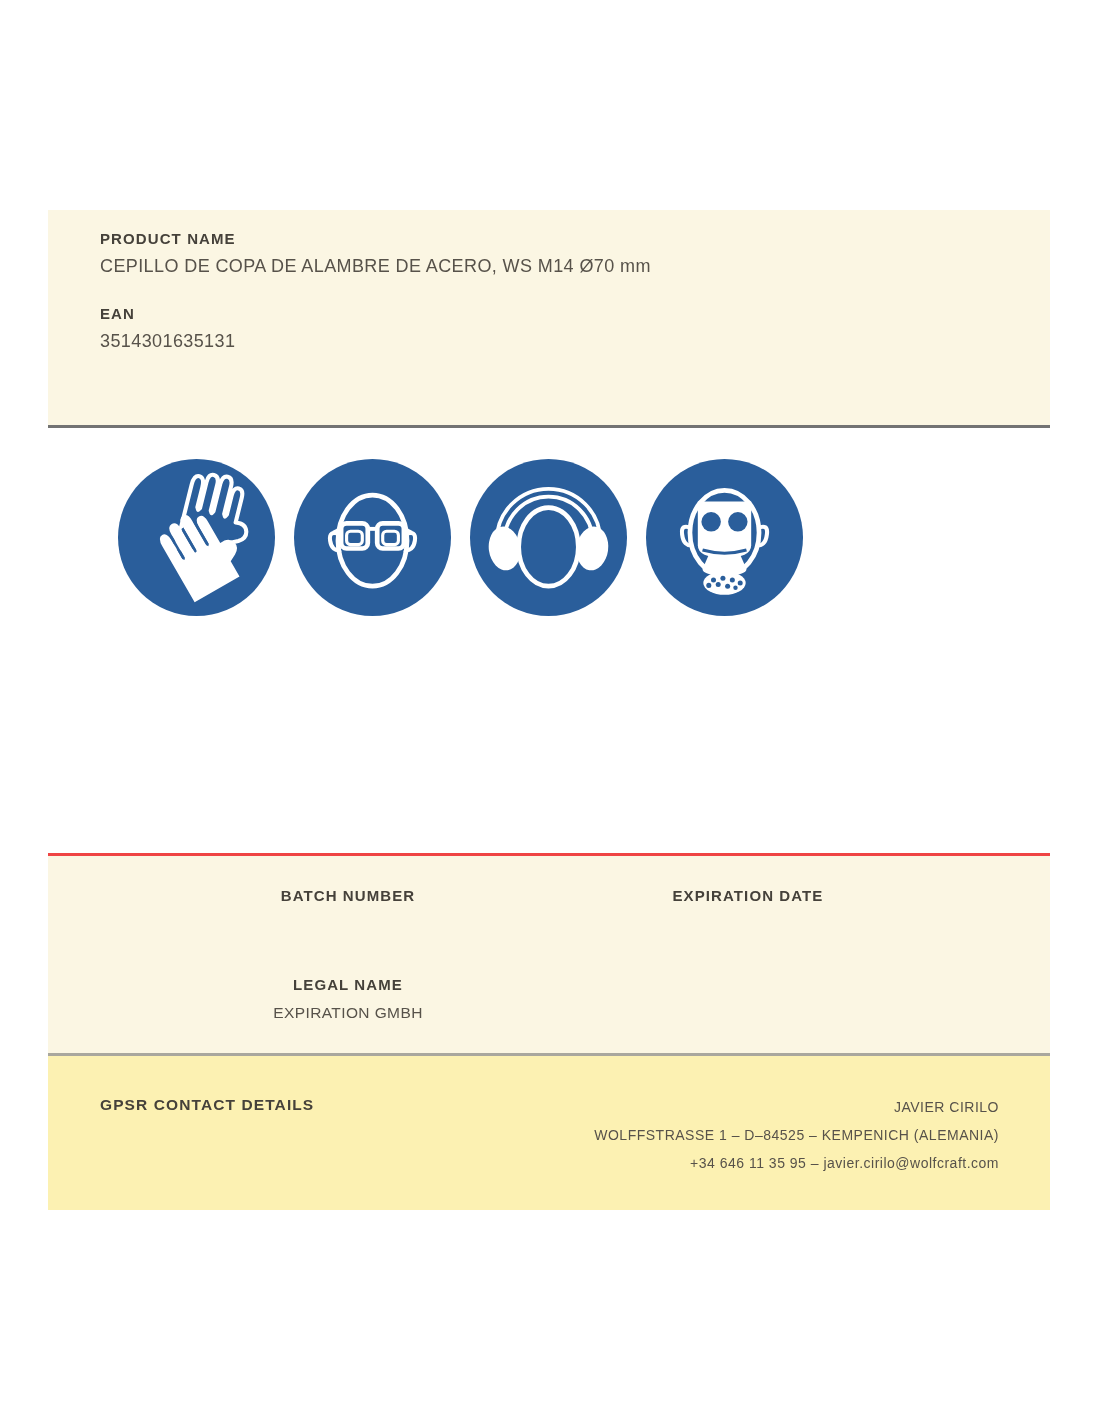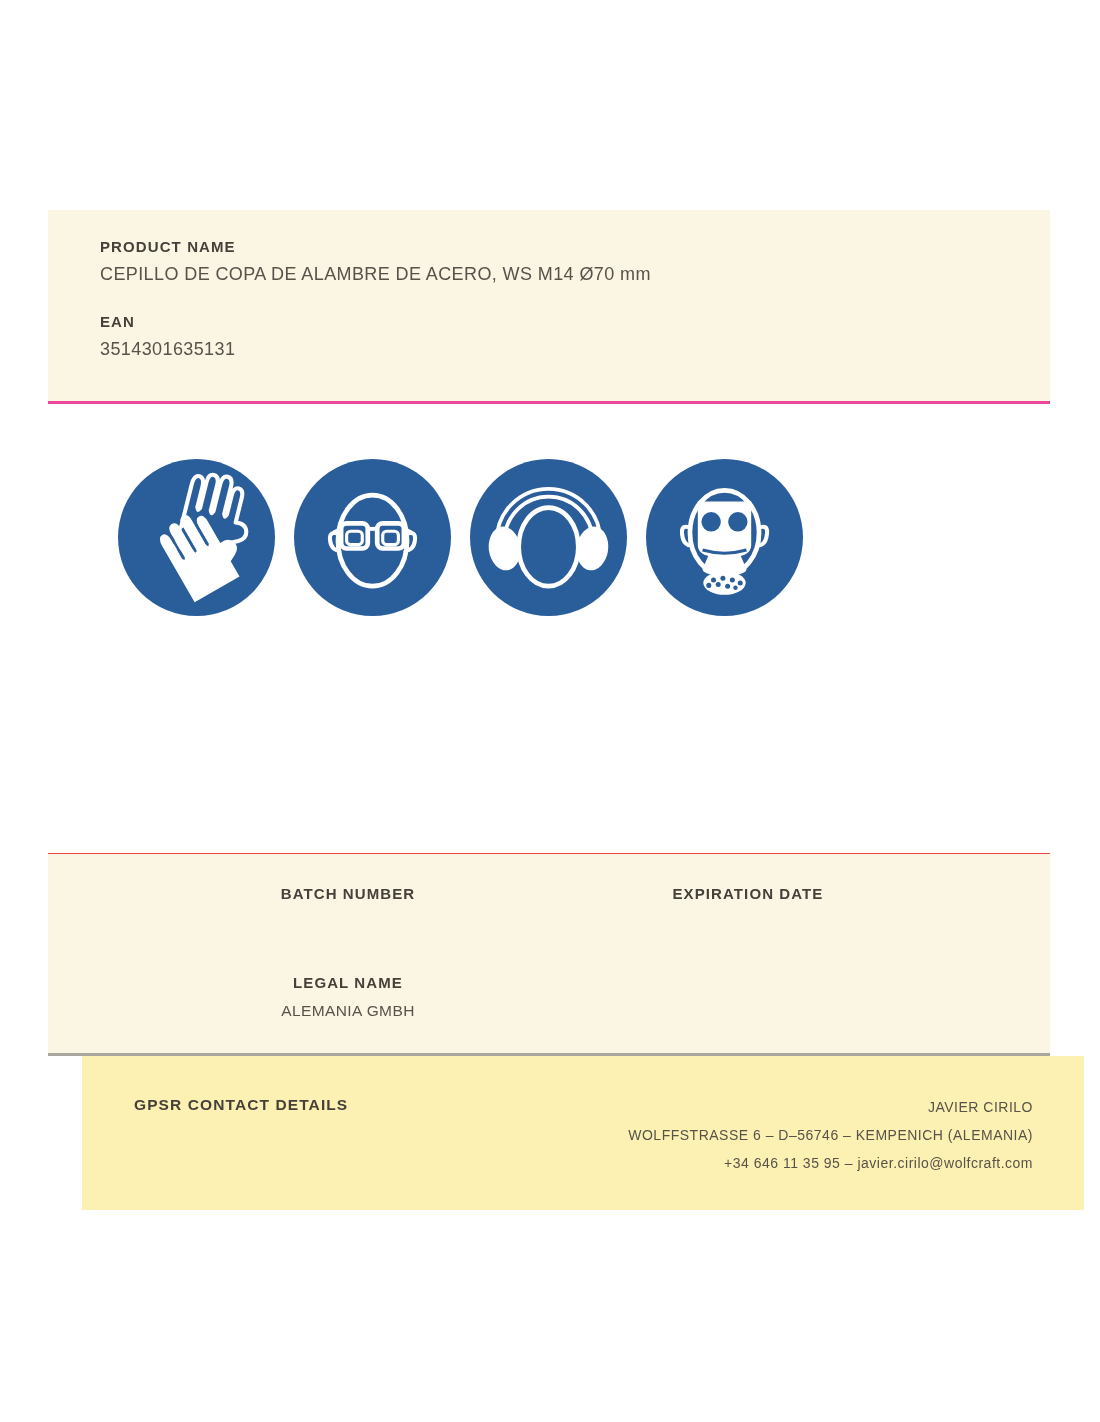--- a/index.html
+++ b/index.html
@@ -3,51 +3,51 @@
 <meta charset="utf-8">
 <style>
   * { margin:0; padding:0; box-sizing:border-box; }
   html,body { background:#ffffff; }
   .page{
     position:relative; width:1100px; height:1422px; background:#ffffff;
     font-family:"Liberation Sans", sans-serif; color:#57524a; overflow:hidden;
   }
   .panel{ position:absolute; left:48px; width:1002px; }
   .panel-product{
-    top:210px; height:194px; background:#fbf6e3;
-    border-bottom:3px solid #ec4899; padding:28px 40px 0 52px;
+    top:210px; height:218px; background:#fbf6e3;
+    border-bottom:3px solid #737373; padding:20px 40px 0 52px;
   }
   .field-label{
     font-size:15px; font-weight:bold; letter-spacing:1.1px; color:#45413a;
   }
   .field-value{
     font-size:18px; letter-spacing:0.4px; color:#57524a; margin-top:9px;
   }
   .field-gap{ margin-top:28px; }
 
   .icons-row{
     position:absolute; left:118px; top:459px; display:flex; gap:19px;
   }
   .safety-icon{ width:157px; height:157px; }
   .safety-icon svg{ display:block; width:100%; height:100%; }
 
   .panel-details{
     top:853px; height:203px; background:#fbf6e3;
-    border-top:1px solid #ef4444; border-bottom:3px solid #a9a79e;
+    border-top:3px solid #ef4444; border-bottom:3px solid #a9a79e;
     padding-top:31px;
   }
   .details-row{ display:flex; padding-left:100px; }
   .details-row + .details-row{ margin-top:72px; }
   .details-col{ width:400px; text-align:center; }
   .details-col .field-value{ font-size:15.5px; margin-top:11px; }
 
   .panel-gpsr{
     top:1056px; height:154px; background:#fcf1b2;
     padding:37px 51px 0 52px;
-    display:flex; justify-content:space-between; align-items:flex-start;margin-left:34px;
+    display:flex; justify-content:space-between; align-items:flex-start;
   }
   .gpsr-title{
     font-size:15.5px; font-weight:bold; letter-spacing:1.1px; color:#45413a;
     padding-top:3px;
   }
   .gpsr-contact{ text-align:right; }
   .gpsr-line{
     font-size:14px; letter-spacing:0.5px; color:#57524a; line-height:28px;
   }
 </style>
@@ -140,27 +140,27 @@
       <div class="details-col">
         <div class="field-label">BATCH NUMBER</div>
       </div>
       <div class="details-col">
         <div class="field-label">EXPIRATION DATE</div>
       </div>
     </div>
     <div class="details-row">
       <div class="details-col">
         <div class="field-label">LEGAL NAME</div>
-        <div class="field-value">ALEMANIA GMBH</div>
+        <div class="field-value">EXPIRATION GMBH</div>
       </div>
     </div>
   </div>
 
   <div class="panel panel-gpsr">
     <div class="gpsr-title">GPSR CONTACT DETAILS</div>
     <div class="gpsr-contact">
       <div class="gpsr-line">JAVIER CIRILO</div>
-      <div class="gpsr-line">WOLFFSTRASSE 6 – D–56746 – KEMPENICH (ALEMANIA)</div>
+      <div class="gpsr-line">WOLFFSTRASSE 1 – D–84525 – KEMPENICH (ALEMANIA)</div>
       <div class="gpsr-line">+34 646 11 35 95 – javier.cirilo@wolfcraft.com</div>
     </div>
   </div>
 
 </div>
 
 </body></html>

